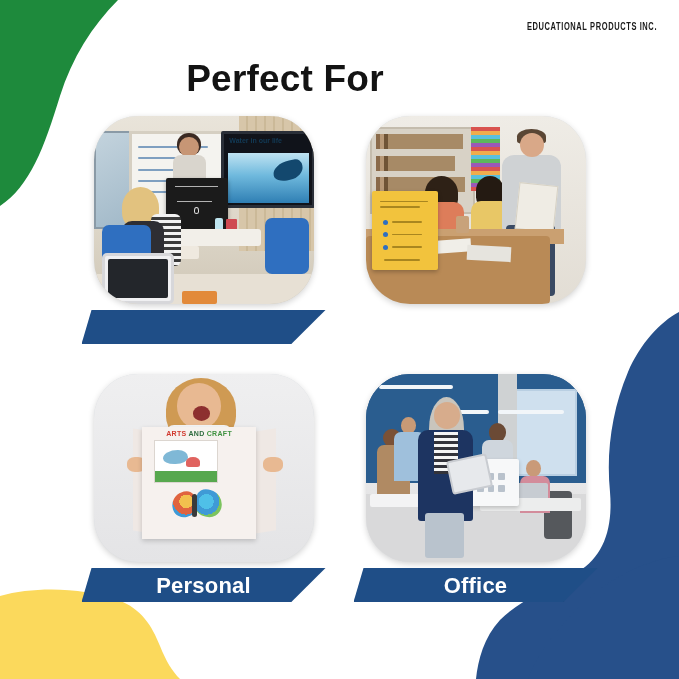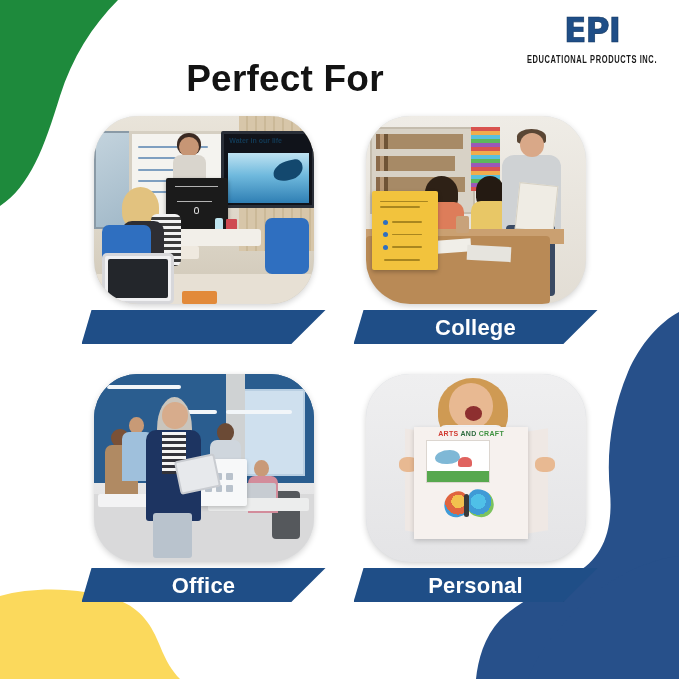--- a/index.html
+++ b/index.html
@@ -197,21 +197,20 @@
 <div class="stage">
 
   <svg class="blob-layer" viewBox="0 0 679 679">
     <path fill="#1E8A3C" d="M0,0 L118,0 C92,26 72,58 60,96 C44,148 30,186 0,206 Z"></path>
     <path fill="#FBD95C" d="M0,679 L0,596 C36,586 84,588 118,600 C142,609 152,626 160,646 C166,661 172,671 180,679 Z"></path>
     <path fill="#27508A" d="M679,679 L679,312 C660,322 640,344 628,372 C612,410 606,452 610,492 C613,528 604,556 578,572 C548,590 520,600 500,620 C484,637 478,660 476,679 Z"></path>
     <path fill="#27508A" d="M679,679 L679,556 C644,560 606,580 578,608 C556,630 536,656 528,679 Z"></path>
   </svg>
 
   <div class="logo">
-    <div class="logo-mark">EPI</div>
     <div class="logo-sub">EDUCATIONAL PRODUCTS INC.</div>
   </div>
 
   <div class="page-title">Perfect For</div>
 
   <div class="grid">
 
     <div class="row">
 
       <div class="card">
@@ -290,29 +289,60 @@
               <div class="abs cl-tf-dot" style="left:16%;top:36%;background:#2f6fc0"></div>
               <div class="abs cl-tf-line" style="left:30%;top:38%;width:46%"></div>
               <div class="abs cl-tf-dot" style="left:16%;top:52%;background:#2f6fc0"></div>
               <div class="abs cl-tf-line" style="left:30%;top:54%;width:46%"></div>
               <div class="abs cl-tf-dot" style="left:16%;top:68%;background:#2f6fc0"></div>
               <div class="abs cl-tf-line" style="left:30%;top:70%;width:46%"></div>
               <div class="abs cl-tf-line" style="left:18%;top:86%;width:54%"></div>
             </div>
           </div>
         </div>
+      </div>
+
+    </div>
+
+    <div class="row">
+
+      <div class="card">
+        <div class="photo">
+          <div class="photo-inner">
+            <div class="abs pe-bg"></div>
+            <div class="abs pe-hair"></div>
+            <div class="abs pe-head"></div>
+            <div class="abs pe-mouth"></div>
+            <div class="abs pe-shirt"></div>
+            <div class="abs pe-wingL"></div>
+            <div class="abs pe-wingR"></div>
+            <div class="abs pe-hand" style="left:15%;top:44%"></div>
+            <div class="abs pe-hand" style="right:14%;top:44%"></div>
+            <div class="abs pe-poster">
+              <div class="abs pe-title">
+                <span style="color:#d1392f">ARTS</span>
+                <span style="color:#2e6b3f">AND</span>
+                <span style="color:#3f9240">CRAFT</span>
+              </div>
+              <div class="abs pe-pic">
+                <div class="abs pe-sea"></div>
+                <div class="abs pe-whale2"></div>
+                <div class="abs pe-jelly"></div>
+              </div>
+              <div class="abs pe-butterfly-l"></div>
+              <div class="abs pe-butterfly-r"></div>
+              <div class="abs pe-bodyb"></div>
+            </div>
+          </div>
+        </div>
         <div class="banner-wrap">
           <div class="banner"></div>
-          <div class="banner-label">College</div>
+          <div class="banner-label">Personal</div>
         </div>
       </div>
-
-    </div>
-
-    <div class="row">
 
       <div class="card">
         <div class="photo">
           <div class="photo-inner">
             <div class="abs of-wall"></div>
             <div class="abs of-bluepanel"></div>
             <div class="abs of-window"></div>
             <div class="abs of-pillar"></div>
             <div class="abs of-light" style="left:6%;top:6%;width:34%"></div>
             <div class="abs of-light" style="left:30%;top:19%;width:26%"></div>
@@ -345,50 +375,15 @@
             <div class="abs of-w-pants"></div>
             <div class="abs of-tablet"></div>
           </div>
         </div>
         <div class="banner-wrap">
           <div class="banner"></div>
           <div class="banner-label">Office</div>
         </div>
       </div>
 
-      <div class="card">
-        <div class="photo">
-          <div class="photo-inner">
-            <div class="abs pe-bg"></div>
-            <div class="abs pe-hair"></div>
-            <div class="abs pe-head"></div>
-            <div class="abs pe-mouth"></div>
-            <div class="abs pe-shirt"></div>
-            <div class="abs pe-wingL"></div>
-            <div class="abs pe-wingR"></div>
-            <div class="abs pe-hand" style="left:15%;top:44%"></div>
-            <div class="abs pe-hand" style="right:14%;top:44%"></div>
-            <div class="abs pe-poster">
-              <div class="abs pe-title">
-                <span style="color:#d1392f">ARTS</span>
-                <span style="color:#2e6b3f">AND</span>
-                <span style="color:#3f9240">CRAFT</span>
-              </div>
-              <div class="abs pe-pic">
-                <div class="abs pe-sea"></div>
-                <div class="abs pe-whale2"></div>
-                <div class="abs pe-jelly"></div>
-              </div>
-              <div class="abs pe-butterfly-l"></div>
-              <div class="abs pe-butterfly-r"></div>
-              <div class="abs pe-bodyb"></div>
-            </div>
-          </div>
-        </div>
-        <div class="banner-wrap">
-          <div class="banner"></div>
-          <div class="banner-label">Personal</div>
-        </div>
-      </div>
-
     </div>
   </div>
 </div>
 
 </body></html>

